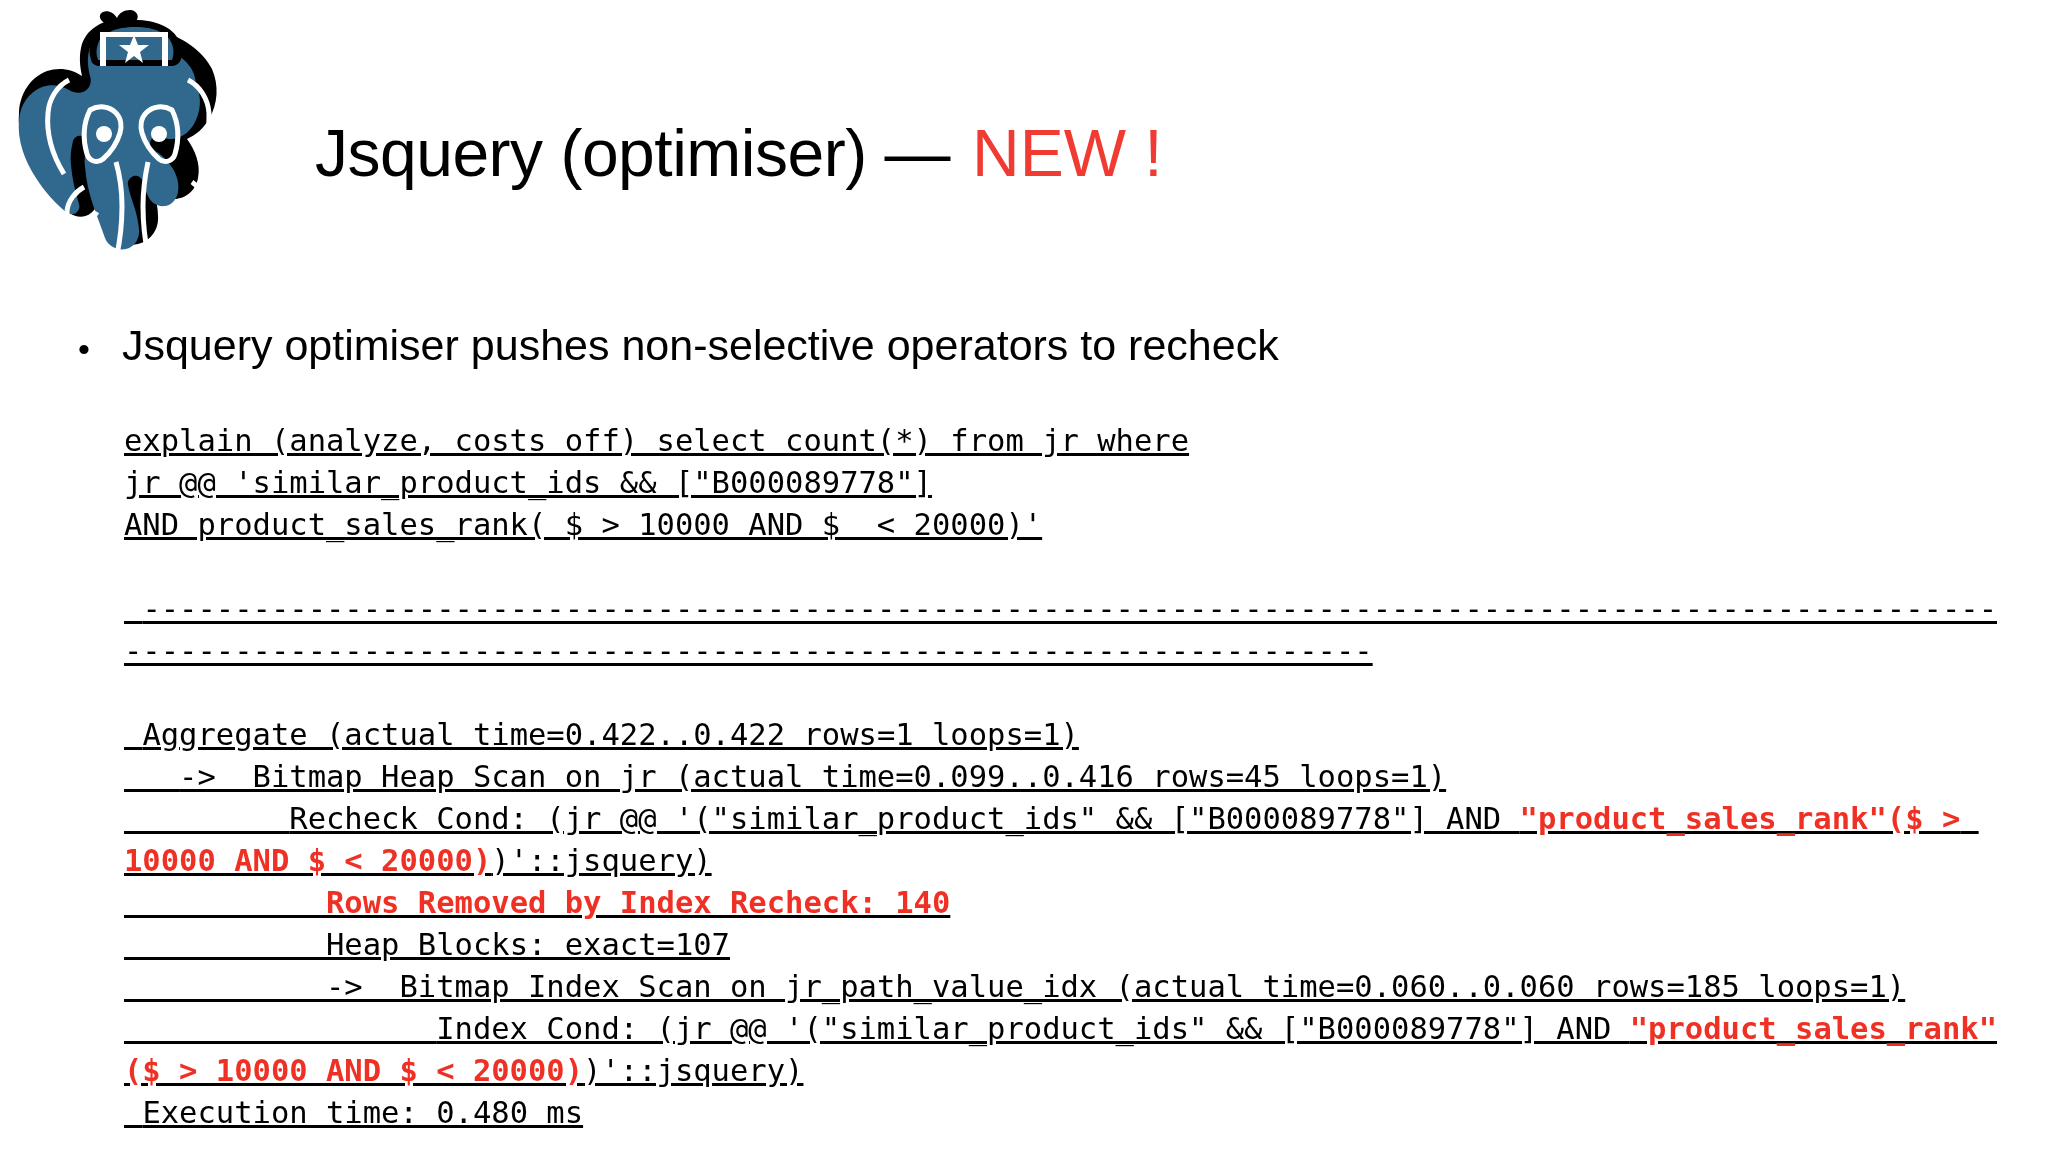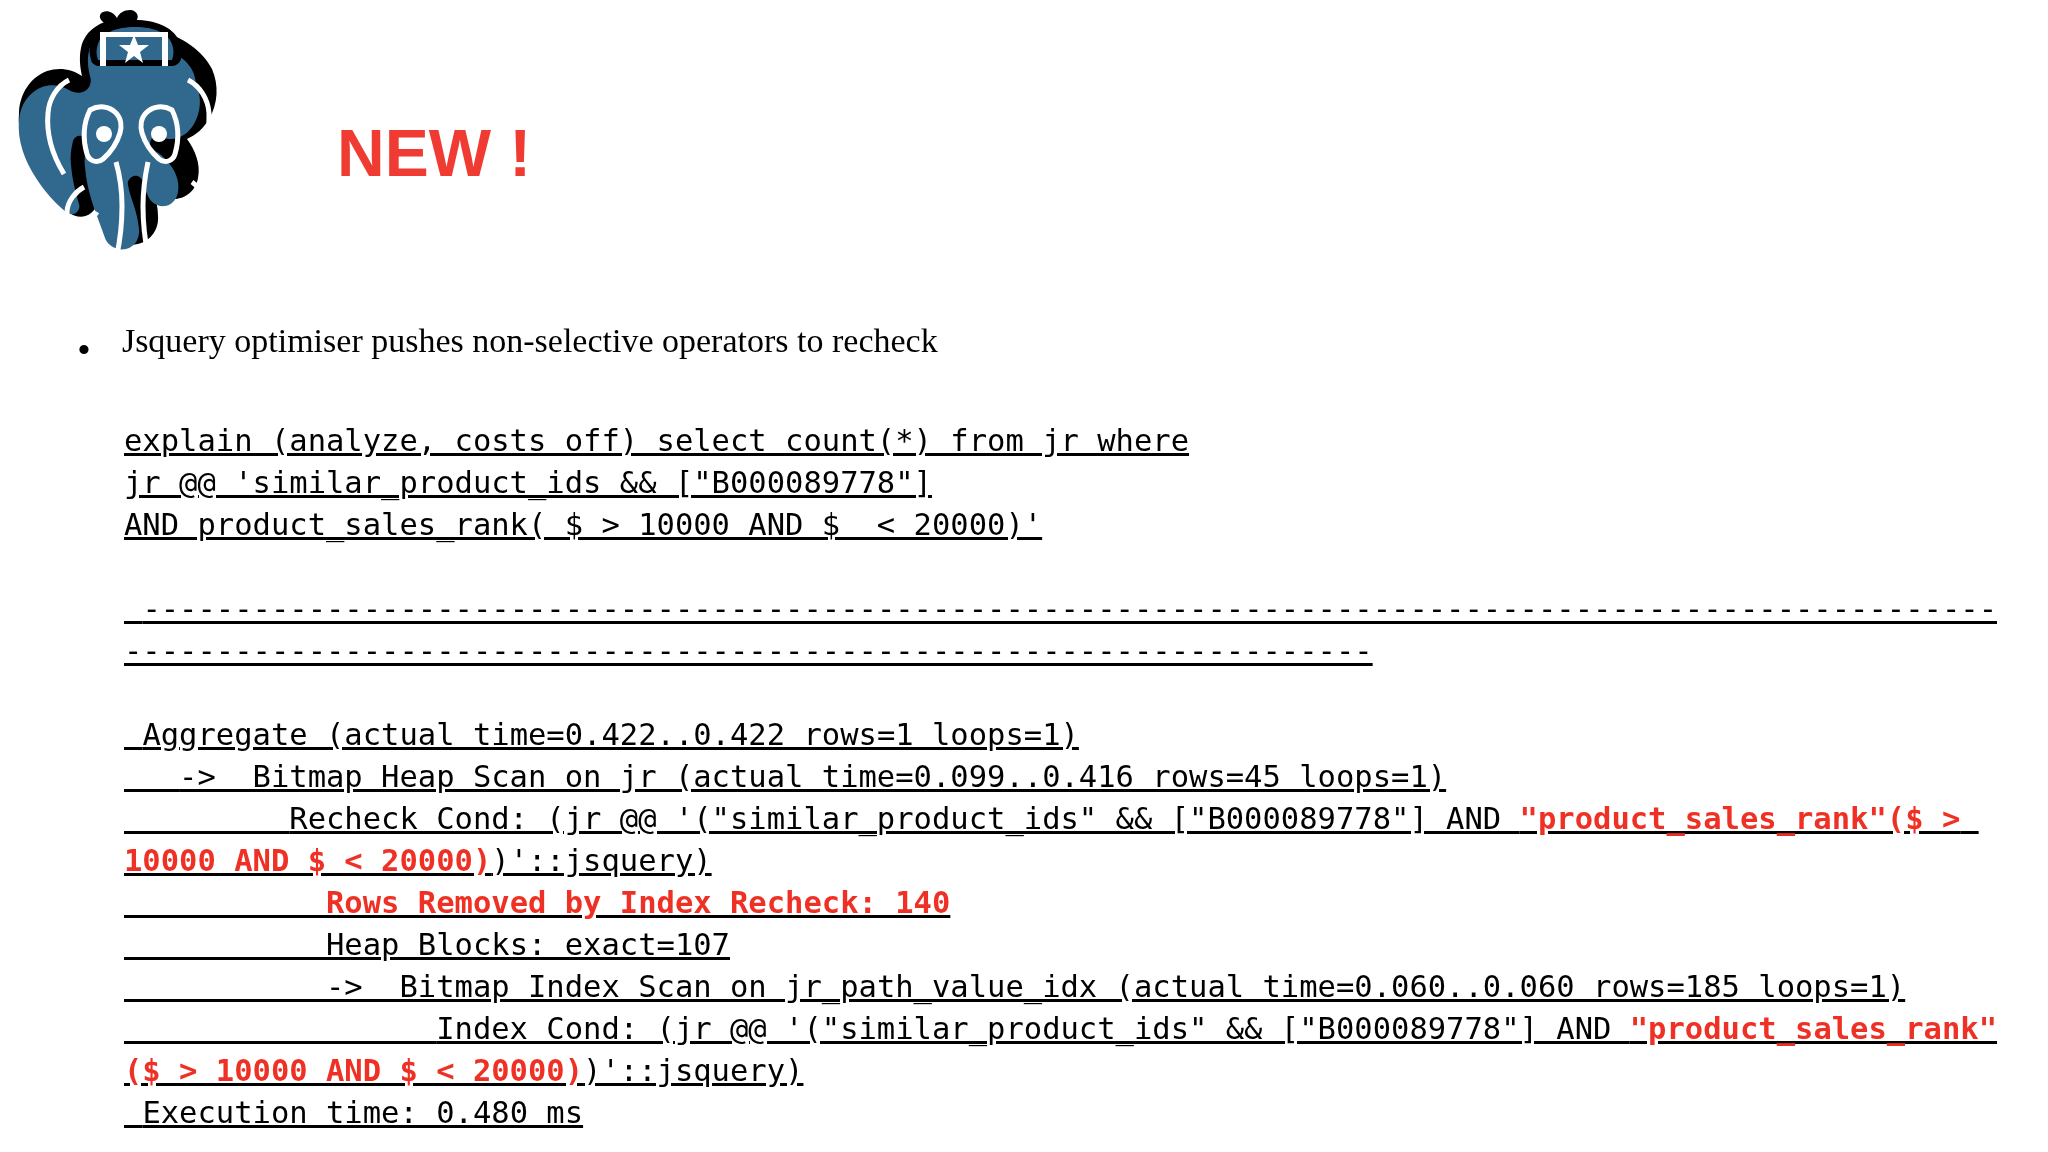--- a/index.html
+++ b/index.html
@@ -38,21 +38,21 @@
   }
   .title-main {
     font-size: 66px;
     font-weight: 400;
     letter-spacing: -0.5px;
     color: #000000;
     font-family: "Liberation Sans", sans-serif;
   }
   .title-new {
     font-size: 66px;
-    font-weight: 700;
+    font-weight: 400;
     color: #F03B33;
     margin-left: 22px;
     font-family: "Liberation Sans", sans-serif;
   }
 
   
   .bullet-row {
     position: absolute;
     left: 78px;
     top: 322px;
@@ -61,24 +61,24 @@
     white-space: nowrap;
   }
   .bullet-dot {
     font-size: 34px;
     line-height: 1;
     margin-right: 32px;
     margin-top: 10px;
     color: #000;
   }
   .bullet-text {
-    font-size: 34px;
+    font-size: 43px;
     line-height: 1.1;
     color: #000000;
-    font-family: Liberation Serif, serif;
+    font-family: Liberation Sans, sans-serif;
   }
 
   
   .code {
     position: absolute;
     left: 124px;
     top: 420px;
     width: 1880px;
     font-family: "DejaVu Sans Mono", "Liberation Mono", monospace;
     font-size: 30.5px;
@@ -126,20 +126,21 @@
       <path fill="none" stroke="#ffffff" stroke-width="5" d="M104 160c4 14 6 29 6 44 0 18-2 36-6 53"></path>
       <path fill="none" stroke="#ffffff" stroke-width="5" d="M136 160c-3 14-5 29-5 44 0 18 2 36 6 53"></path>
 
       <path fill="none" stroke="#ffffff" stroke-width="5" d="M72 185c-9 5-16 14-17 24 -1 7 4 13 11 13 8 0 15-5 19-12"></path>
       <path fill="none" stroke="#ffffff" stroke-width="5" d="M180 180c6 4 10 11 10 19 0 8-6 14-14 14 -7 0-13-4-16-10"></path>
     </g>
   </svg>
 </div>
 
 <div class="title-row">
+  <span class="title-main">Jsquery (optimiser) —</span>
   <span class="title-new">NEW !</span>
 </div>
 
 <div class="bullet-row">
   <span class="bullet-dot">•</span>
   <span class="bullet-text">Jsquery optimiser pushes non-selective operators to recheck</span>
 </div>
 
 <div class="code" id="code-block"><span class="ln"><span>explain (analyze, costs off) select count(*) from jr where</span></span><span class="ln"><span>jr @@ 'similar_product_ids &amp;&amp; ["B000089778"]</span></span><span class="ln"><span>AND product_sales_rank( $ &gt; 10000 AND $  &lt; 20000)'</span></span><span class="blank"></span><span class="ln"><span> -------------------------------------------------------------------------------------------------------------------------------------------------------------------------</span></span><span class="blank"></span><span class="ln"><span> Aggregate (actual time=0.422..0.422 rows=1 loops=1)</span></span><span class="ln"><span>   -&gt;  Bitmap Heap Scan on jr (actual time=0.099..0.416 rows=45 loops=1)</span></span><span class="ln"><span>         Recheck Cond: (jr @@ '("similar_product_ids" &amp;&amp; ["B000089778"] AND </span><span class="red">"product_sales_rank"($ &gt; 10000 AND $ &lt; 20000)</span><span>)'::jsquery)</span></span><span class="ln"><span>           </span><span class="red">Rows Removed by Index Recheck: 140</span></span><span class="ln"><span>           Heap Blocks: exact=107</span></span><span class="ln"><span>           -&gt;  Bitmap Index Scan on jr_path_value_idx (actual time=0.060..0.060 rows=185 loops=1)</span></span><span class="ln"><span>                 Index Cond: (jr @@ '("similar_product_ids" &amp;&amp; ["B000089778"] AND </span><span class="red">"product_sales_rank"($ &gt; 10000 AND $ &lt; 20000)</span><span>)'::jsquery)</span></span><span class="ln"><span> Execution time: 0.480 ms</span></span></div>
 

